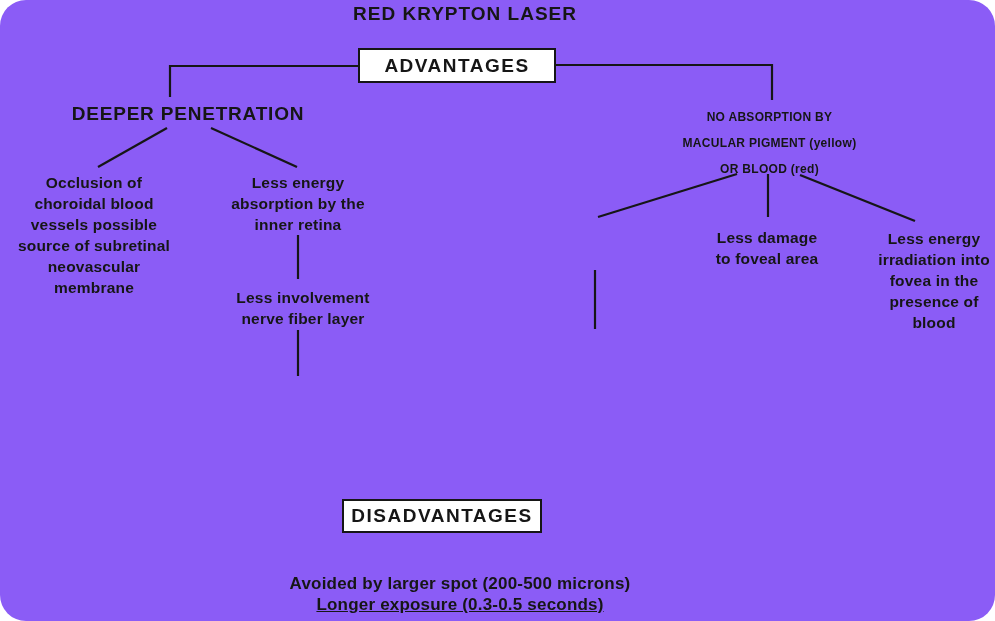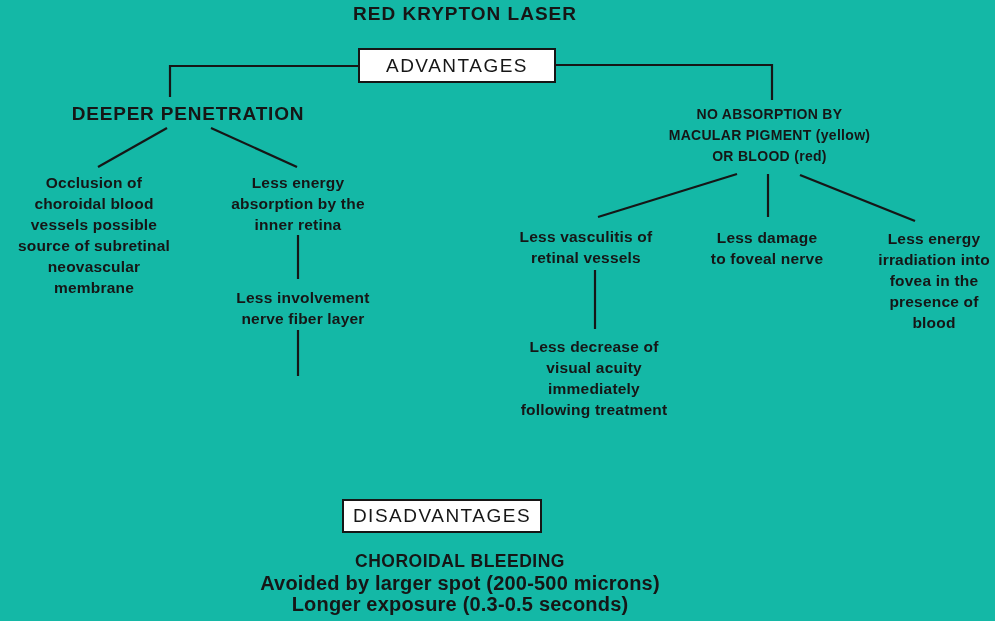--- a/index.html
+++ b/index.html
@@ -3,23 +3,24 @@
 <meta charset="utf-8">
 <style>
   * { margin: 0; padding: 0; box-sizing: border-box; }
   html, body { background: #ffffff; }
   body { font-family: "Liberation Sans", sans-serif; }
 
   .canvas {
     position: relative;
     width: 995px;
     height: 621px;
-    background: #14b8a6;
+    background: #8b5cf6;
     color: #161616;
     overflow: hidden;
+    border-radius: 26px;
   }
 
   .abs {
     position: absolute;
     text-align: center;
     font-weight: 700;
     color: #161616;
   }
 
   .title {
@@ -28,47 +29,47 @@
   }
 
   .heading-lg {
     font-size: 19px;
     letter-spacing: 0.8px;
     white-space: pre-line;
     line-height: 21px;
   }
 
   .heading-md {
-    font-size: 14px;
+    font-size: 12px;
     letter-spacing: 0.3px;
     white-space: pre-line;
-    line-height: 21px;
+    line-height: 26px;
   }
 
   .node {
     font-size: 15.5px;
     line-height: 21px;
     letter-spacing: 0.2px;
     white-space: pre-line;
     padding-left: 8px;
   }
 
   .box {
     border: 2.5px solid #161616;
     background: #ffffff;
     display: flex;
     align-items: center;
     justify-content: center;
     font-size: 19px;
-    font-weight: 400;
+    font-weight: 700;
     letter-spacing: 1.5px;
   }
 
   .bleed-head { font-size: 17.5px; letter-spacing: 0.5px; }
-  .bleed-line { font-size: 20px; letter-spacing: 0.2px; }
+  .bleed-line { font-size: 17px; letter-spacing: 0.2px; }
 
   svg.wires {
     position: absolute;
     left: 0; top: 0;
     width: 995px; height: 621px;
     pointer-events: none;
   }
   svg.wires line { stroke: #161616; stroke-width: 2.2; }
 </style>
 </head>
@@ -111,40 +112,33 @@
 inner retina</div>
 
   <div class="abs node" style="left:204px; top:287px; width:190px;text-align:center;">Less involvement
 nerve fiber layer</div>
 
 
   <div class="abs heading-md" style="left:612px; top:104px; width:315px;">NO ABSORPTION BY
 MACULAR PIGMENT (yellow)
 OR BLOOD (red)</div>
 
-  <div class="abs node" style="left:497px; top:226px; width:170px;">Less vasculitis of
-retinal vessels</div>
 
   <div class="abs node" style="left:683px; top:227px; width:160px;">Less damage
-to foveal nerve</div>
+to foveal area</div>
 
   <div class="abs node" style="left:855px; top:228px; width:150px;">Less energy
 irradiation into
 fovea in the
 presence of
 blood</div>
 
-  <div class="abs node" style="left:490px; top:336px; width:200px;">Less decrease of
-visual acuity
-immediately
-following treatment</div>
 
   <div class="abs box" style="left:342px; top:499px; width:200px; height:34px;">
     <span>DISADVANTAGES</span>
   </div>
 
-  <div class="abs node bleed-head" style="left:206px; top:551px; width:500px;">CHOROIDAL BLEEDING</div>
 
   <div class="abs node bleed-line" style="left:206px; top:573px; width:500px;">Avoided by larger spot (200-500 microns)</div>
 
-  <div class="abs node bleed-line" style="left:206px; top:594px; width:500px;">Longer exposure (0.3-0.5 seconds)</div>
+  <div class="abs node bleed-line" style="left:206px; top:594px; width:500px;text-decoration:underline;">Longer exposure (0.3-0.5 seconds)</div>
 
 </div>
 
 </body></html>

